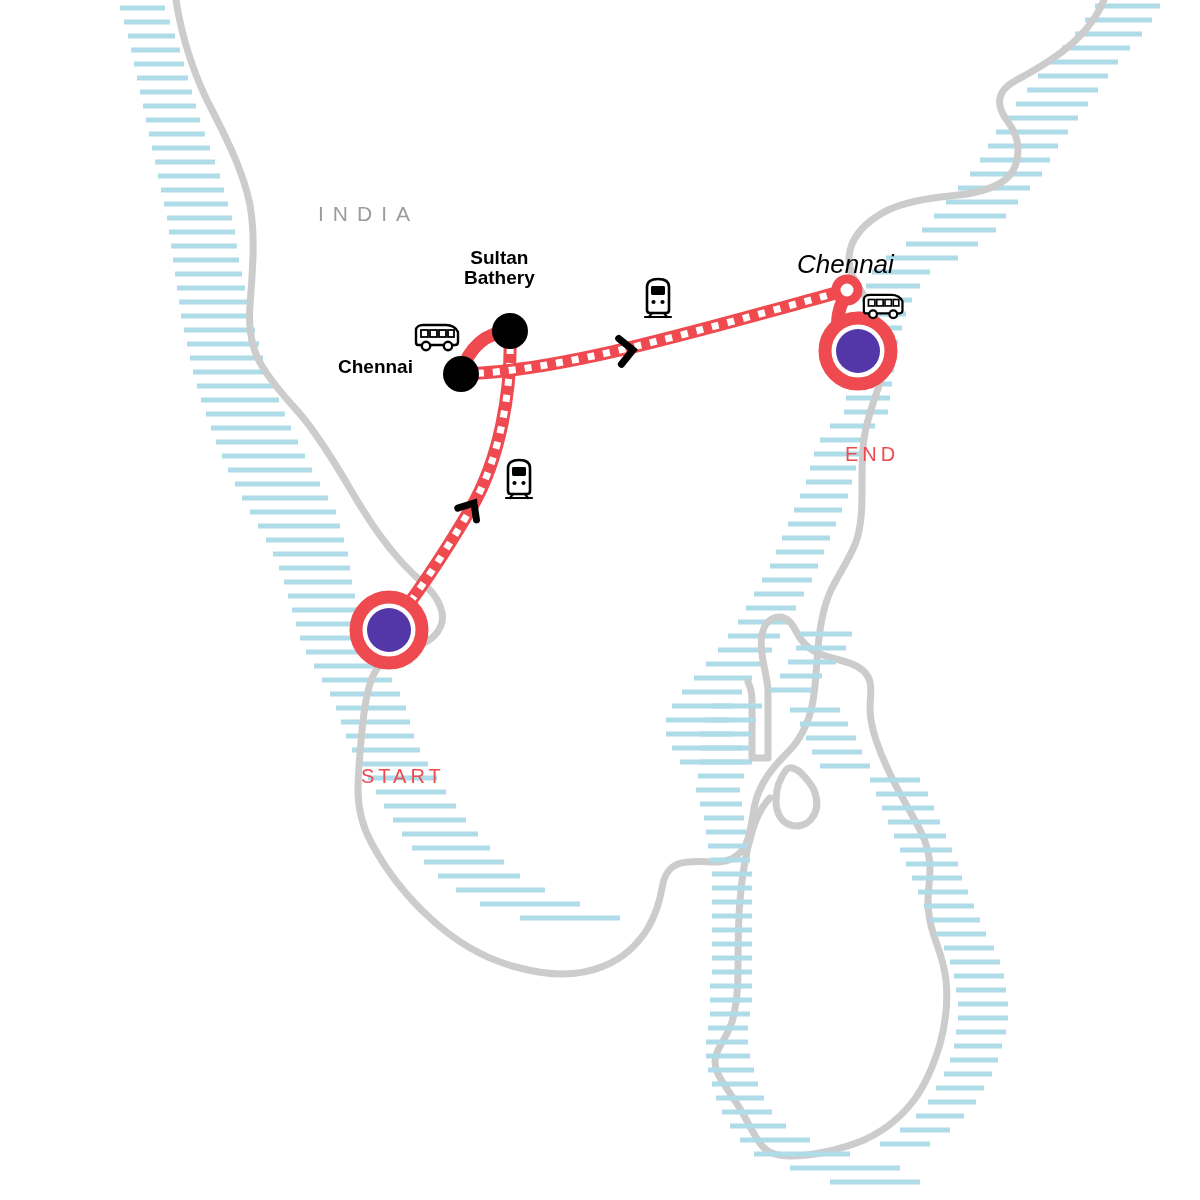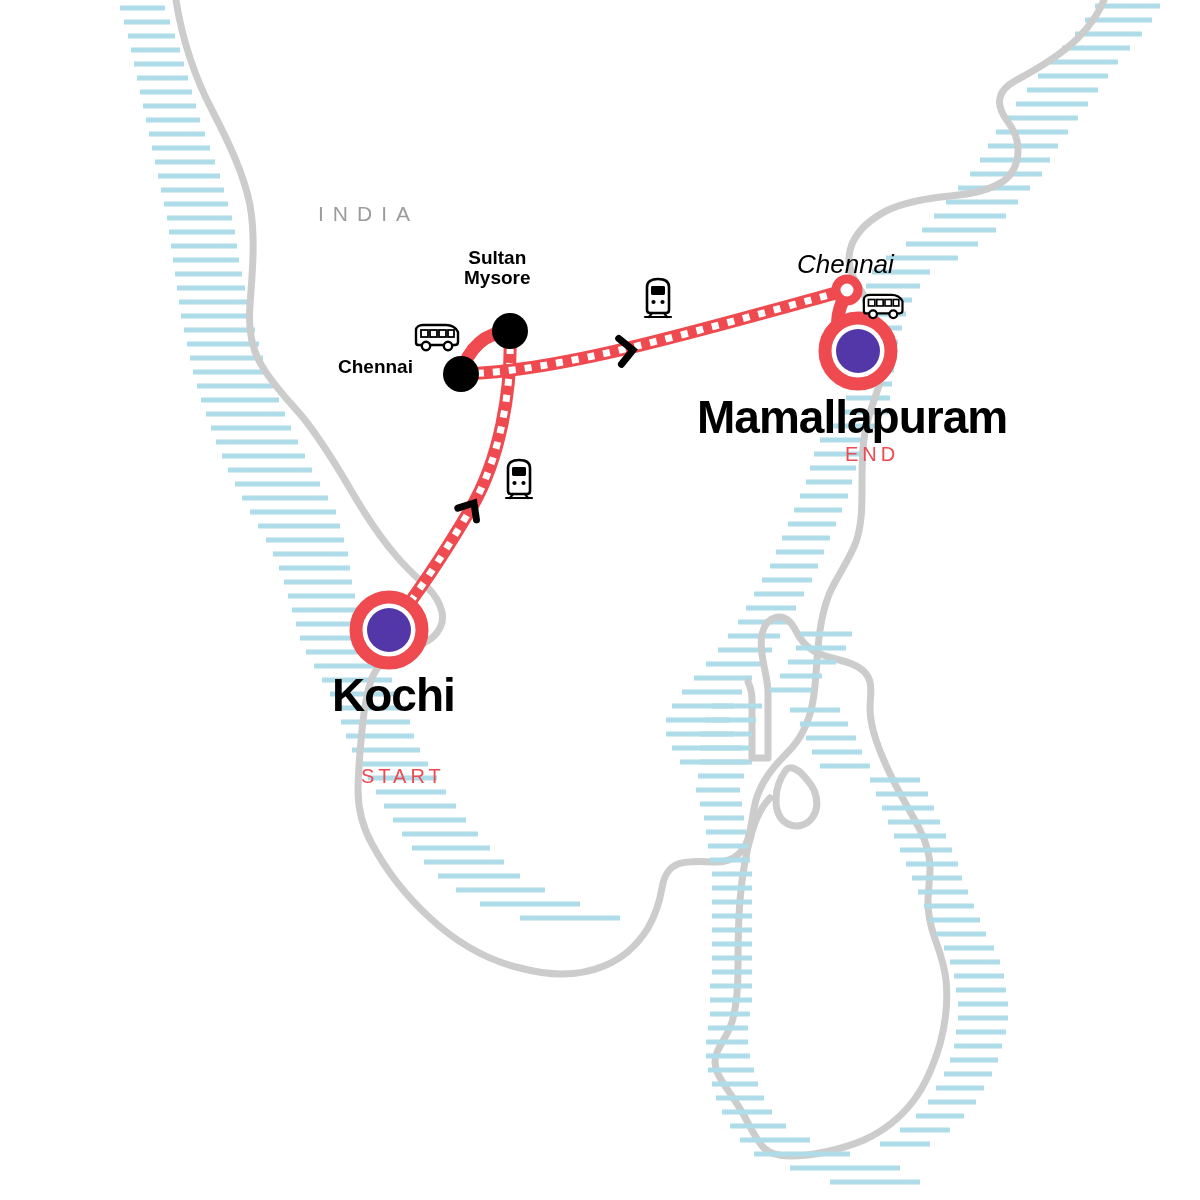--- a/index.html
+++ b/index.html
@@ -448,24 +448,22 @@
       <line x1="21" y1="35" x2="24" y2="39" stroke="#000000" stroke-width="2.2" stroke-linecap="round"></line>
     </g>
   </svg>
 
   <div class="lbl country-label" style="left:318px; top:202px;">INDIA</div>
 
   <div class="lbl city-minor" style="left:338px; top:357px;">Chennai</div>
 
   <div class="lbl city-minor" style="left:464px; top:248px; text-align:center;">
     <div>Sultan</div>
-    <div>Mysore</div>
+    <div>Bathery</div>
   </div>
 
   <div class="lbl city-plain" style="left:797px; top:249px;">Chennai</div>
 
-  <div class="lbl city-major" style="left:332px; top:668px;">Kochi</div>
   <div class="lbl endpoint-tag" style="left:361px; top:726px;margin-top:39px;">START</div>
 
-  <div class="lbl city-major" style="left:697px; top:390px;">Mamallapuram</div>
   <div class="lbl endpoint-tag" style="left:845px; top:443px;">END</div>
 
 </div>
 
 </body></html>

